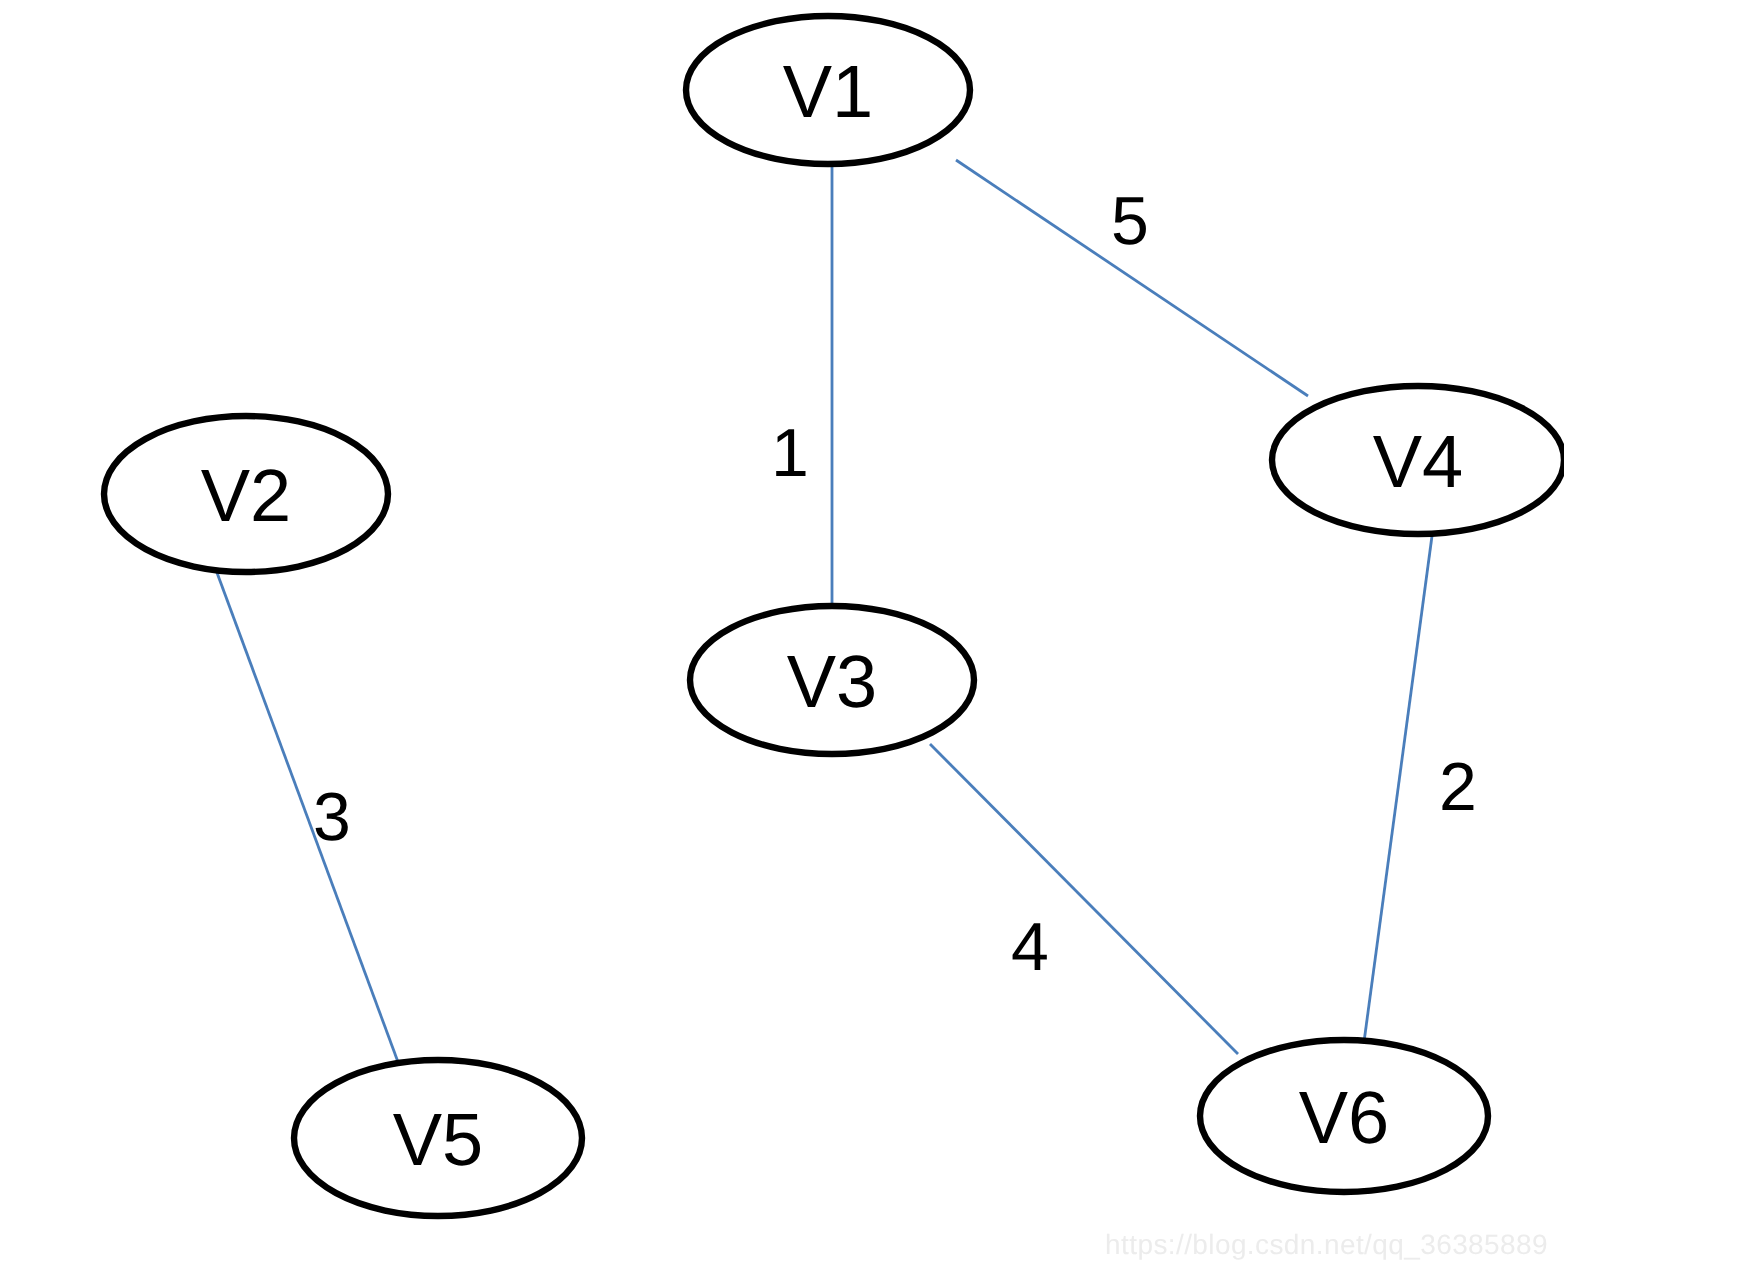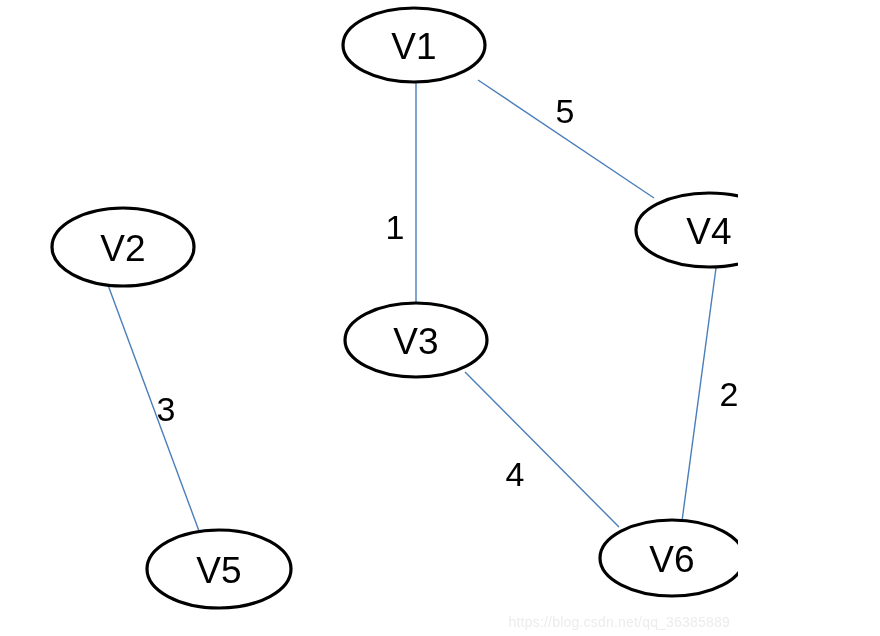--- a/index.html
+++ b/index.html
@@ -10,20 +10,21 @@
   }
   body {
     font-family: "Liberation Sans", sans-serif;
   }
   #canvas {
     position: relative;
     width: 738px;
     height: 636px;
     background: #ffffff;
     overflow: hidden;
+    padding-left: 44px;
   }
   #graph-svg {
     position: absolute;
     left: 0;
     top: 0;
     width: 880px;
     height: 636px;
   }
   .node-ellipse {
     fill: #ffffff;

